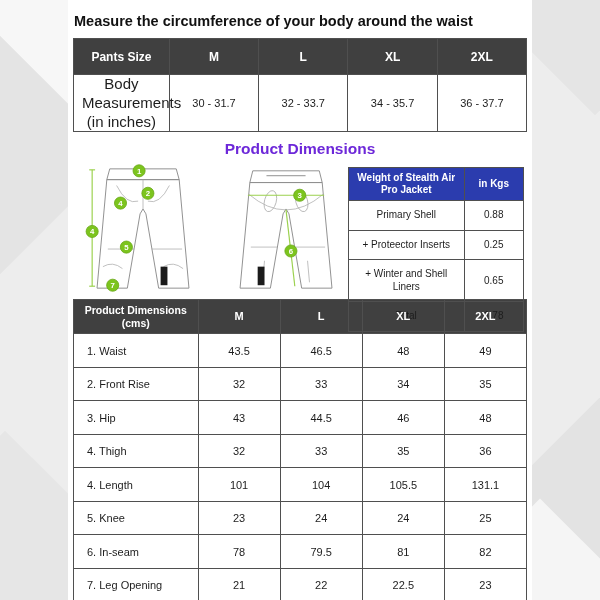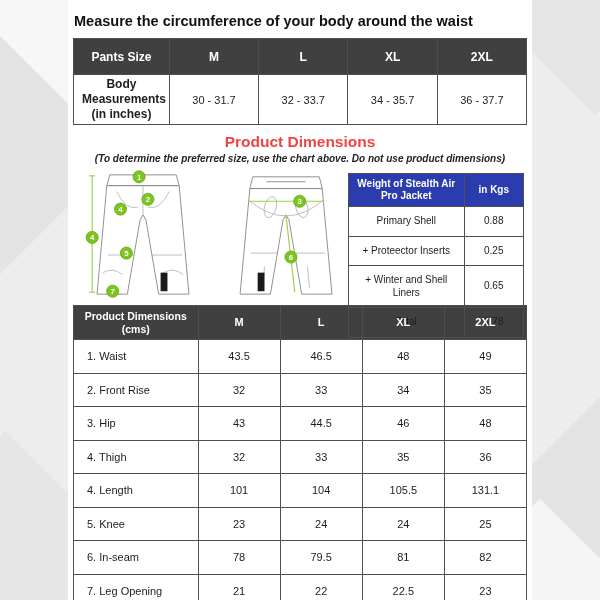--- a/index.html
+++ b/index.html
@@ -33,23 +33,23 @@
   .weight-table td,.weight-table th{
     border:1px solid #4f4f4f;text-align:center;vertical-align:middle;
   }
   .green-h th{
     background:#404040;color:#ffffff;font-weight:bold;font-size:12px;
     border-color:#4f4f4f;
   }
   .size-table th{height:33px;}
   .size-table td{height:47px;font-size:11px;}
   .size-table .col0{width:20.5%;}
-  .size-table td.row-label{font-weight:bold;font-size:12px;line-height:1.25;padding:0 8px;}
-
-  .section-title{margin-top:8px;text-align:center;font-size:15.5px;font-weight:bold;color:#ef4444;}
+  .size-table td.row-label{font-weight:normal;font-size:15px;line-height:1.25;padding:0 8px;}
+
+  .section-title{margin-top:8px;text-align:center;font-size:15.5px;font-weight:bold;color:#6d28d9;}
   .section-subtitle{margin-top:2px;text-align:center;font-size:10px;font-weight:bold;font-style:italic;color:#222;}
 
   .middle{display:flex;align-items:flex-start;margin:5px 4px 0 14px;height:132px;}
   .diagrams{display:flex;gap:22px;}
   .diagrams svg{display:block;}
   .pants-line{fill:none;stroke:#8f8f8f;stroke-width:1;}
   .pants-detail{fill:none;stroke:#aeaeae;stroke-width:0.8;}
   .dim-green{stroke:#9bd14e;stroke-width:1.2;fill:none;}
   .marker{fill:#7cc41e;stroke:#67a715;stroke-width:0.8;}
   .marker-num{fill:#ffffff;font-size:8px;font-weight:bold;text-anchor:middle;font-family:"Liberation Sans",sans-serif;}
@@ -95,21 +95,20 @@
       <td class="row-label">Body Measurements (in inches)</td>
       <td>30 - 31.7</td>
       <td>32 - 33.7</td>
       <td>34 - 35.7</td>
       <td>36 - 37.7</td>
     </tr>
   </tbody>
     </table>
 
   <div class="section-title">Product Dimensions</div>
-  <div class="section-subtitle">(To determine the preferred size, use the chart above. Do not use product dimensions)</div>
 
   <div class="middle">
     <div class="diagrams">
 
       <svg width="122" height="132" viewBox="0 0 122 135">
         <line class="dim-green" x1="9" y1="7" x2="9" y2="126"></line>
         <line class="dim-green" x1="6" y1="7" x2="12" y2="7"></line>
         <line class="dim-green" x1="6" y1="126" x2="12" y2="126"></line>
         <path class="pants-line" d="M27,6 L95,6 L98,17 L24,17 Z"></path>
         <path class="pants-line" d="M24,17 L14,128 L45,128 L58,52 L61,47 L64,52 L77,128 L108,128 L98,17 Z"></path>

